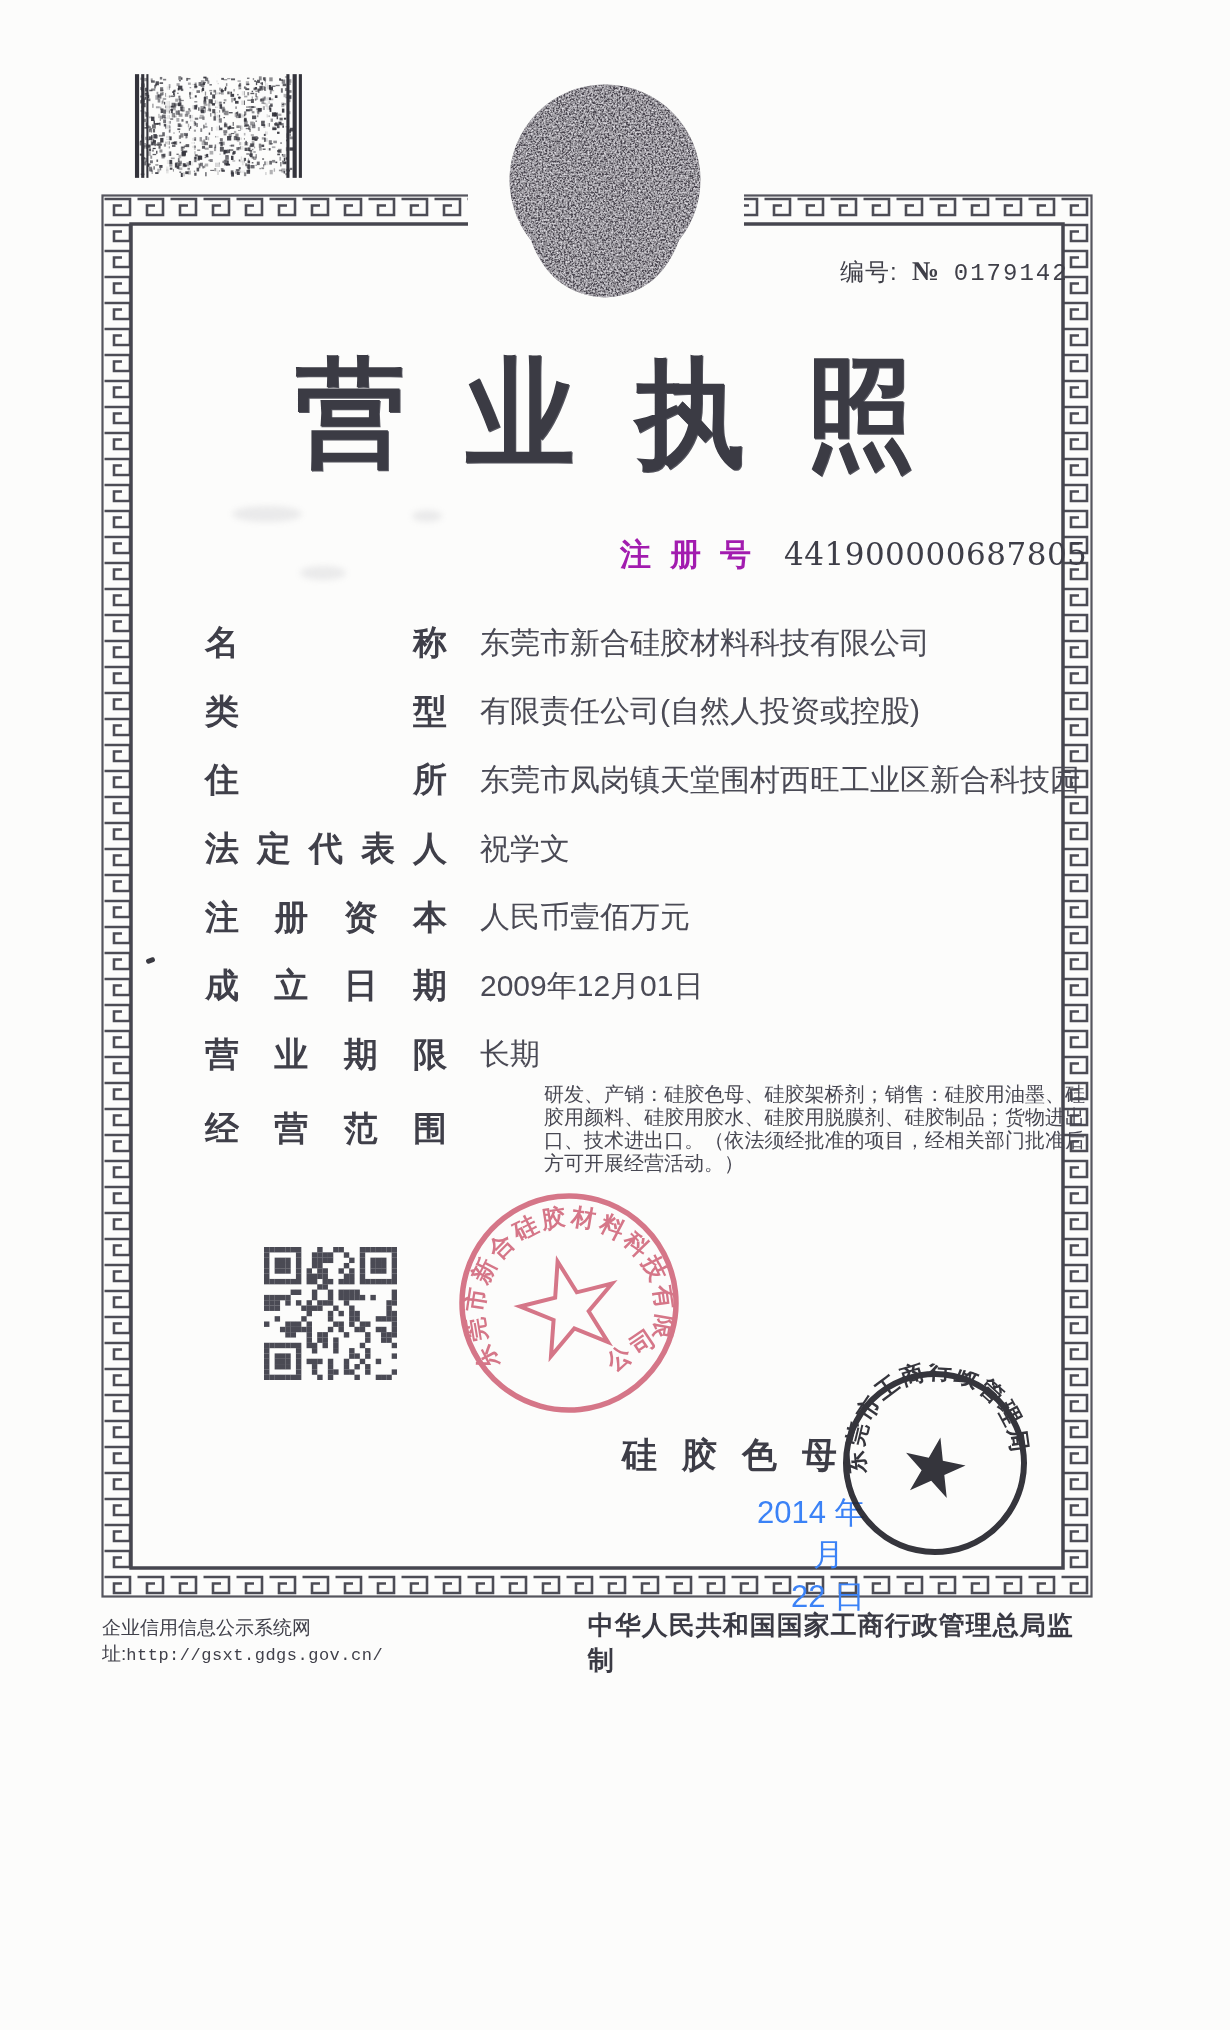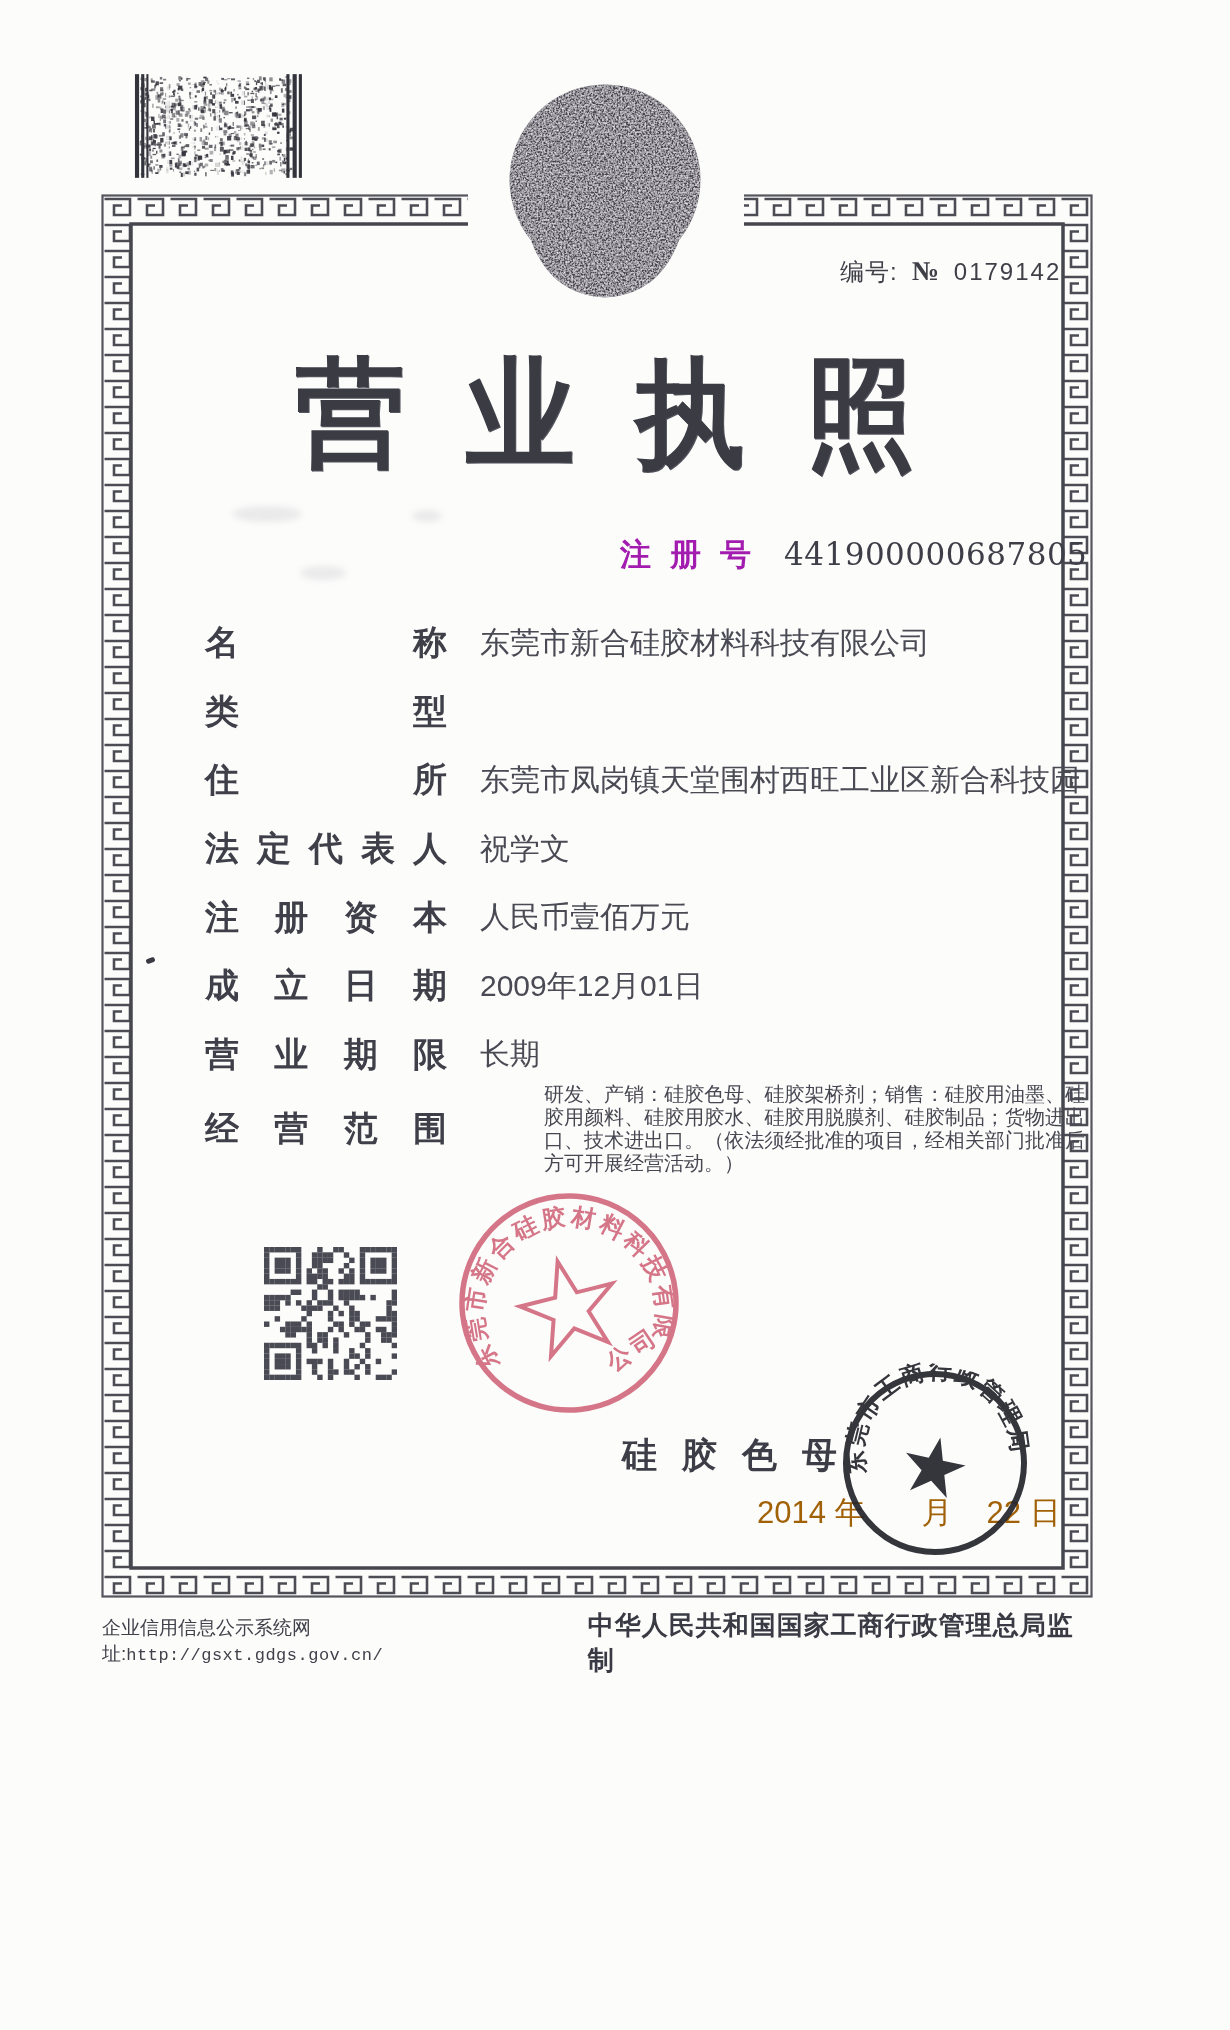--- a/index.html
+++ b/index.html
@@ -17,21 +17,21 @@
   .emblem svg{width:100%;height:100%;}
 
   
   .frame{left:101px;top:194px;width:992px;height:1404px;z-index:1;}
   .frame svg{width:100%;height:100%;}
 
   
   .serial{left:840px;top:256px;z-index:3;font-size:24px;color:#3f3f48;letter-spacing:1px;
           display:flex;align-items:baseline;gap:14px;white-space:nowrap;}
   .serial .numero{font-family:"Liberation Serif",serif;font-weight:700;font-size:27px;}
-  .serial .digits{font-family:Liberation Sans, sans-serif;font-size:24px;letter-spacing:2px;}
+  .serial .digits{font-family:Liberation Mono, monospace;font-size:24px;letter-spacing:2px;}
 
   
   .title{left:291px;top:344px;width:628px;height:138px;display:flex;justify-content:space-between;
          align-items:center;z-index:3;}
   .title span{font-size:118px;font-weight:800;color:#3b3b44;line-height:1;
               text-shadow:1px 1px 0 #55555e;transform:scaleX(.92);}
 
   
   .regno{left:620px;top:534px;display:flex;align-items:baseline;z-index:3;white-space:nowrap;}
   .regno .lab{font-size:31px;font-weight:600;letter-spacing:19px;color:#a21caf;}
@@ -52,21 +52,21 @@
   .qr svg{width:100%;height:100%;}
 
   
   .red-seal{left:456px;top:1190px;width:226px;height:226px;z-index:5;transform:rotate(-6deg);opacity:.85;}
   .red-seal svg{width:100%;height:100%;}
 
   
   .registrar{left:622px;top:1432px;font-size:35px;font-weight:600;letter-spacing:25px;color:#3d3d47;z-index:3;white-space:nowrap;}
 
   
-  .date{left:757px;top:1492px;font-size:31px;color:#a16207;z-index:3;display:flex;white-space:nowrap;}
+  .date{left:757px;top:1492px;font-size:31px;color:#3b82f6;z-index:3;display:flex;white-space:nowrap;flex-direction:column;}
   .date .month{margin-left:56px;}
   .date .day{margin-left:34px;}
 
   
   .black-seal{left:838px;top:1366px;width:194px;height:194px;z-index:6;transform:rotate(12deg);opacity:.93;}
   .black-seal svg{width:100%;height:100%;}
 
   
   .footer{left:102px;top:1608px;width:994px;display:flex;justify-content:space-between;align-items:baseline;z-index:3;}
   .footer .left{font-size:19px;color:#40404a;}
@@ -910,20 +910,21 @@
           <span>名</span>
           <span>称</span>
         </div>
         <div class="fvalue">东莞市新合硅胶材料科技有限公司</div>
       </div>
       <div class="row">
         <div class="flabel">
           <span>类</span>
           <span>型</span>
         </div>
+        <div class="fvalue">有限责任公司(自然人投资或控股)</div>
       </div>
       <div class="row">
         <div class="flabel">
           <span>住</span>
           <span>所</span>
         </div>
         <div class="fvalue">东莞市凤岗镇天堂围村西旺工业区新合科技园</div>
       </div>
       <div class="row">
         <div class="flabel">

